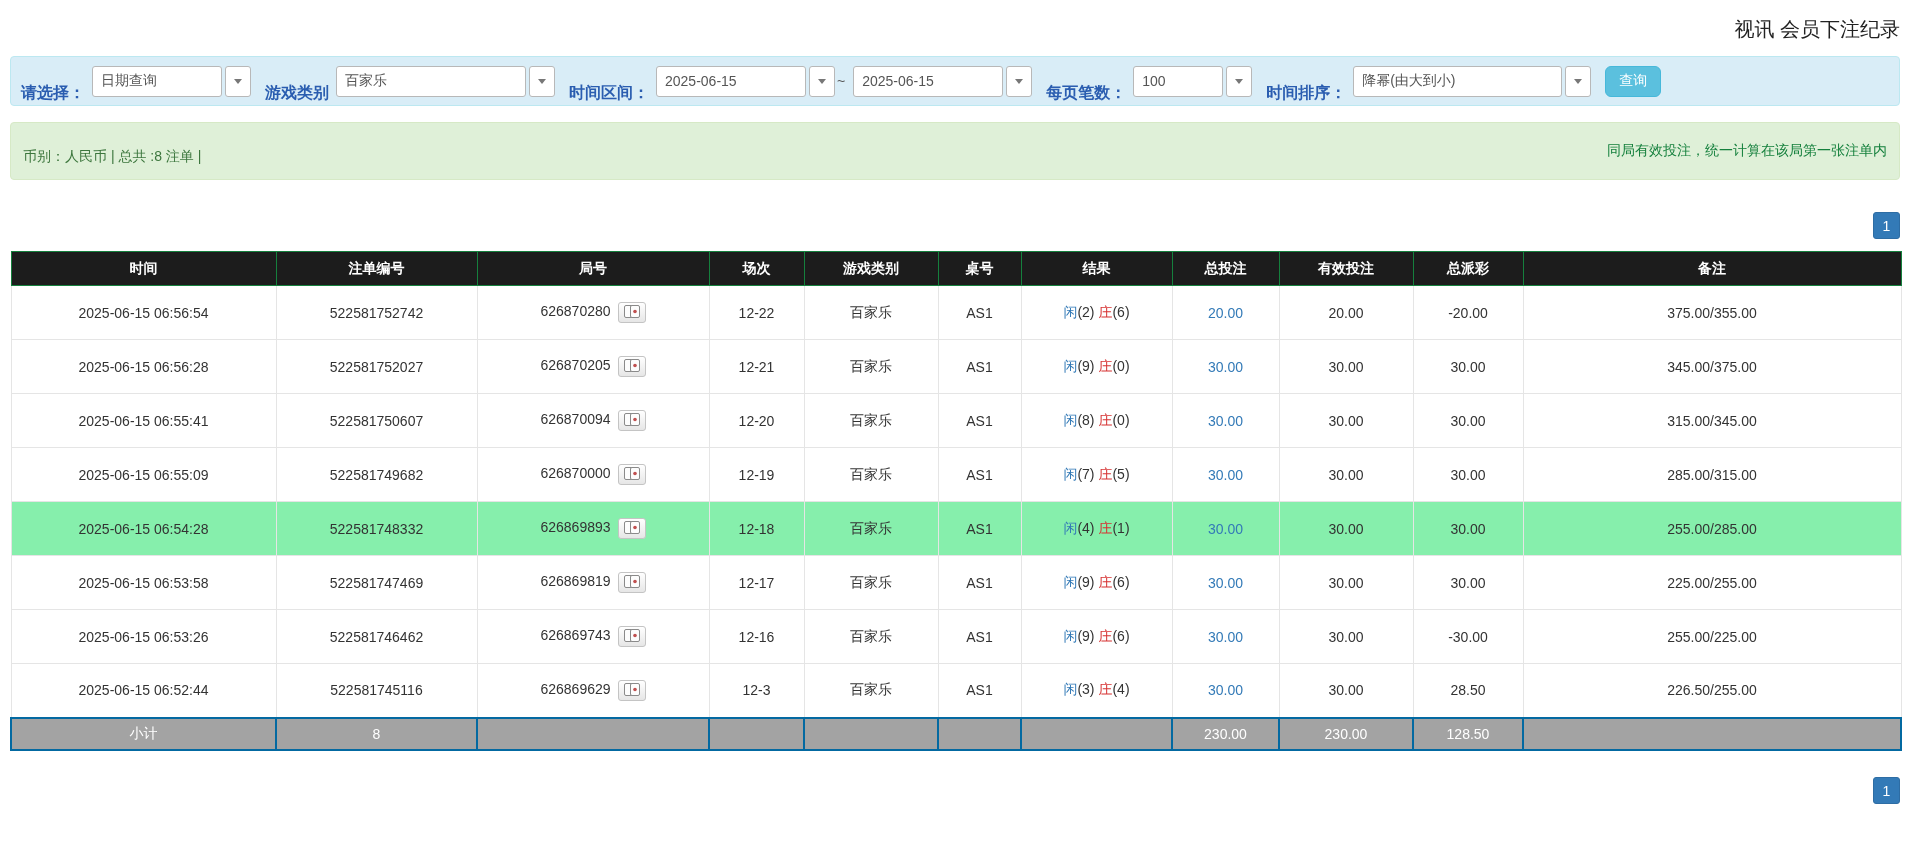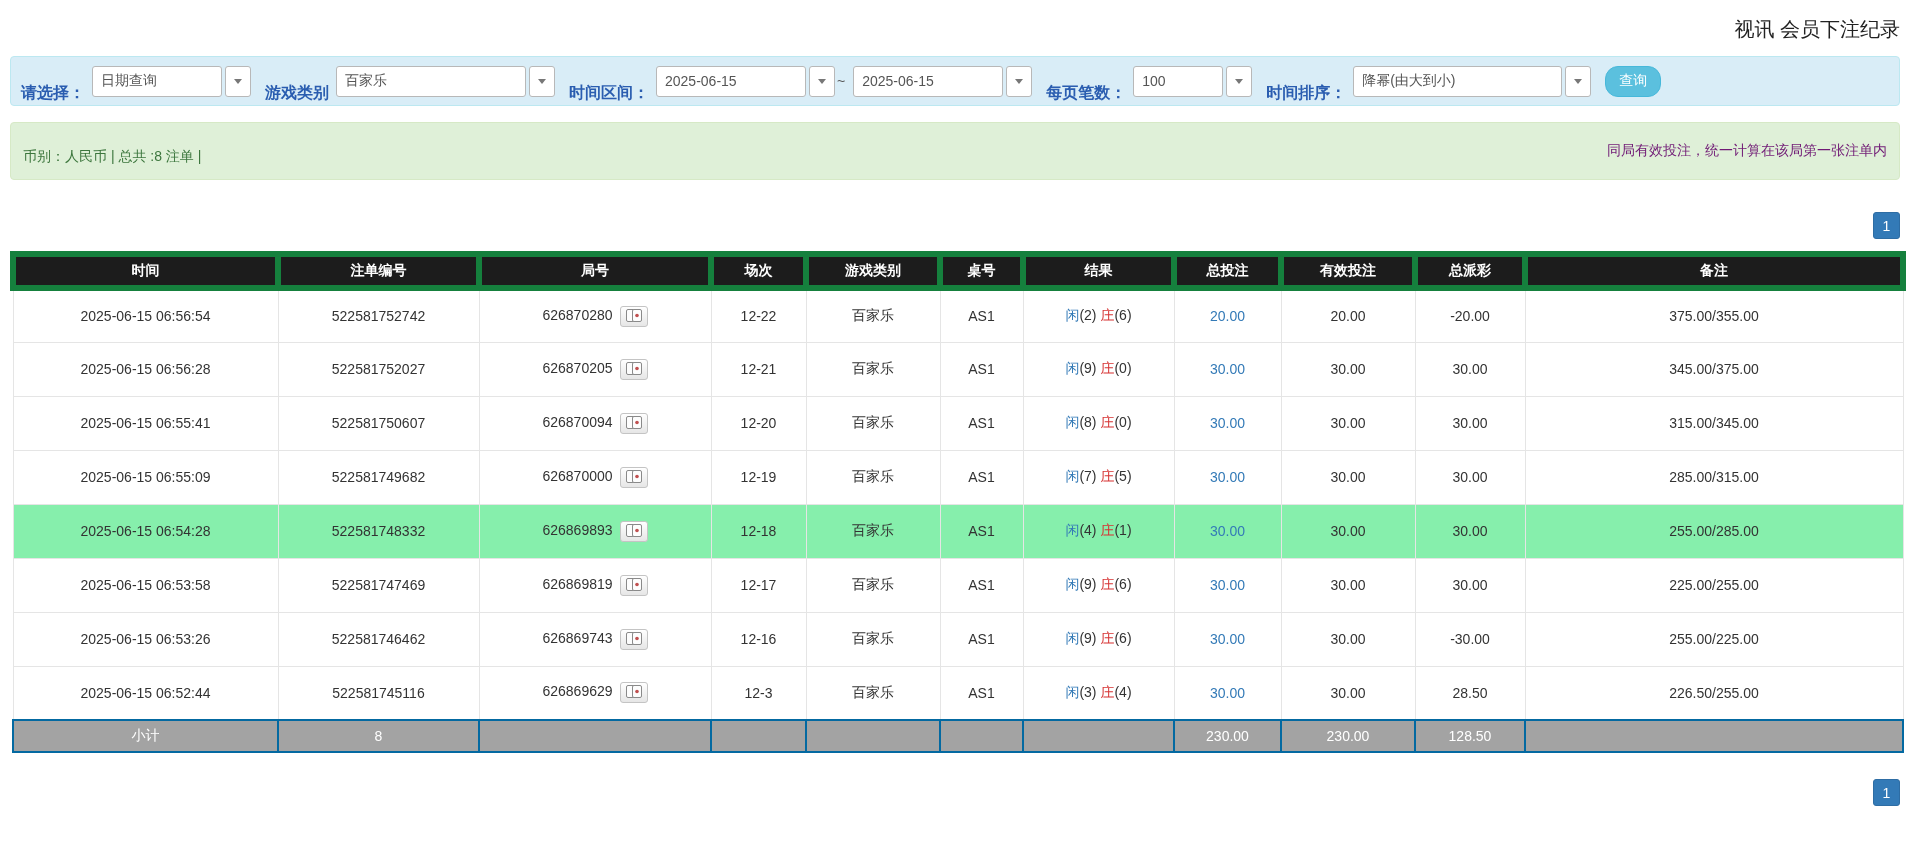--- a/index.html
+++ b/index.html
@@ -40,50 +40,50 @@
     display: flex; align-items: center; justify-content: center; padding: 0;
   }
   .caret {
     width: 0; height: 0; display: inline-block;
     border-left: 4px solid transparent; border-right: 4px solid transparent;
     border-top: 5px solid #777;
   }
   .tilde { color: #555; font-size: 14px; margin: 0 8px 0 2px; }
   .btn-search {
     background: #5bc0de; border: 1px solid #46b8da; color: #fff;
-    height: 31px; padding: 0 13px; border-radius: 13px; font-size: 14px;
+    height: 31px; padding: 0 13px; border-radius: 6px; font-size: 14px;
     cursor: pointer; font-family: "Liberation Sans", "DejaVu Sans", sans-serif;
   }
 
   
   .info-bar {
     margin-top: 16px; background: #dff0d8; border: 1px solid #d6e9c6; border-radius: 4px;
     padding: 13px 12px; display: flex; justify-content: space-between; align-items: center;
     font-size: 14px;
   }
   .info-bar .summary { color: #3c763d; margin-top: 12px; }
-  .info-bar .notice { color: #701a75; }
+  .info-bar .notice { color: #15803d; }
 
   
   .pagination { text-align: right; }
   .pagination.top { margin-top: 32px; margin-bottom: 12px; }
   .pagination.bottom { margin-top: 26px; }
   .page-btn {
     display: inline-block; min-width: 27px; height: 27px; line-height: 27px;
     background: #337ab7; border: 1px solid #2e6da4; border-radius: 3px;
     color: #fff; font-size: 14px; text-align: center; cursor: pointer; padding: 0 6px;
   }
 
   
   table.records {
     width: 100%; border-collapse: collapse; table-layout: fixed;
   }
   table.records th {
     background: #1c1c1c; color: #fff; font-size: 14px; font-weight: bold;
-    height: 34px; text-align: center; border: 6px solid #15803d; padding: 0 4px;
+    height: 34px; text-align: center; border: 1px solid #15803d; padding: 0 4px;
   }
   table.records td {
     height: 54px; text-align: center; font-size: 14px; color: #333;
     border: 1px solid #e5e5e5; padding: 0 6px; background: #fff;
     white-space: nowrap; overflow: hidden;
   }
   tr.highlight td { background: #86efac; margin-top: 40px; }
   .player { color: #337ab7; }
   .banker { color: #d63333; }
   .bet-link { color: #337ab7; text-decoration: none; cursor: pointer; }

